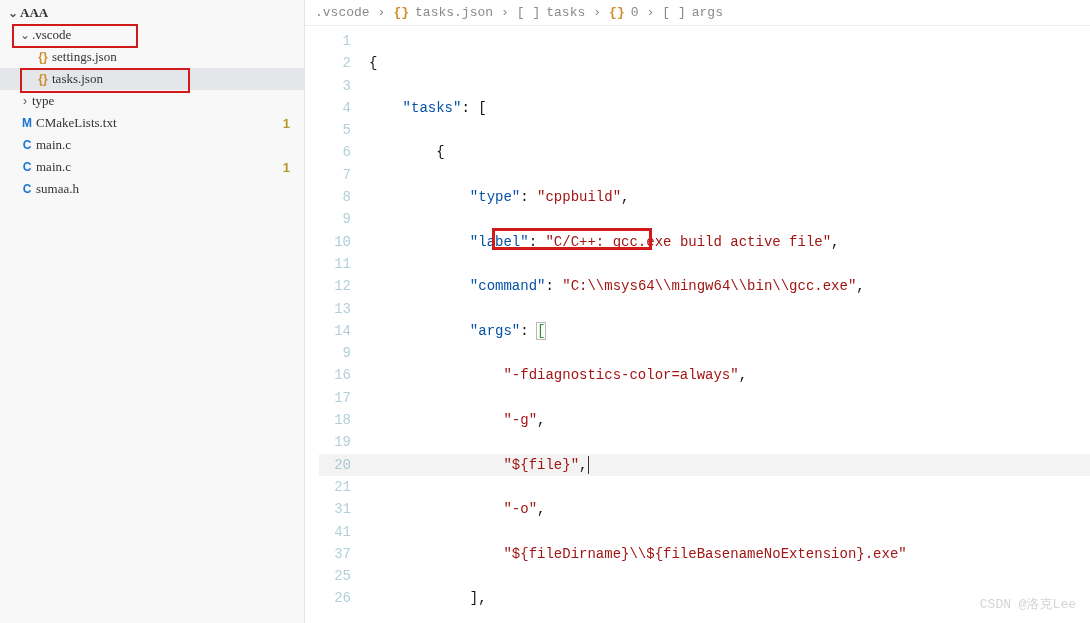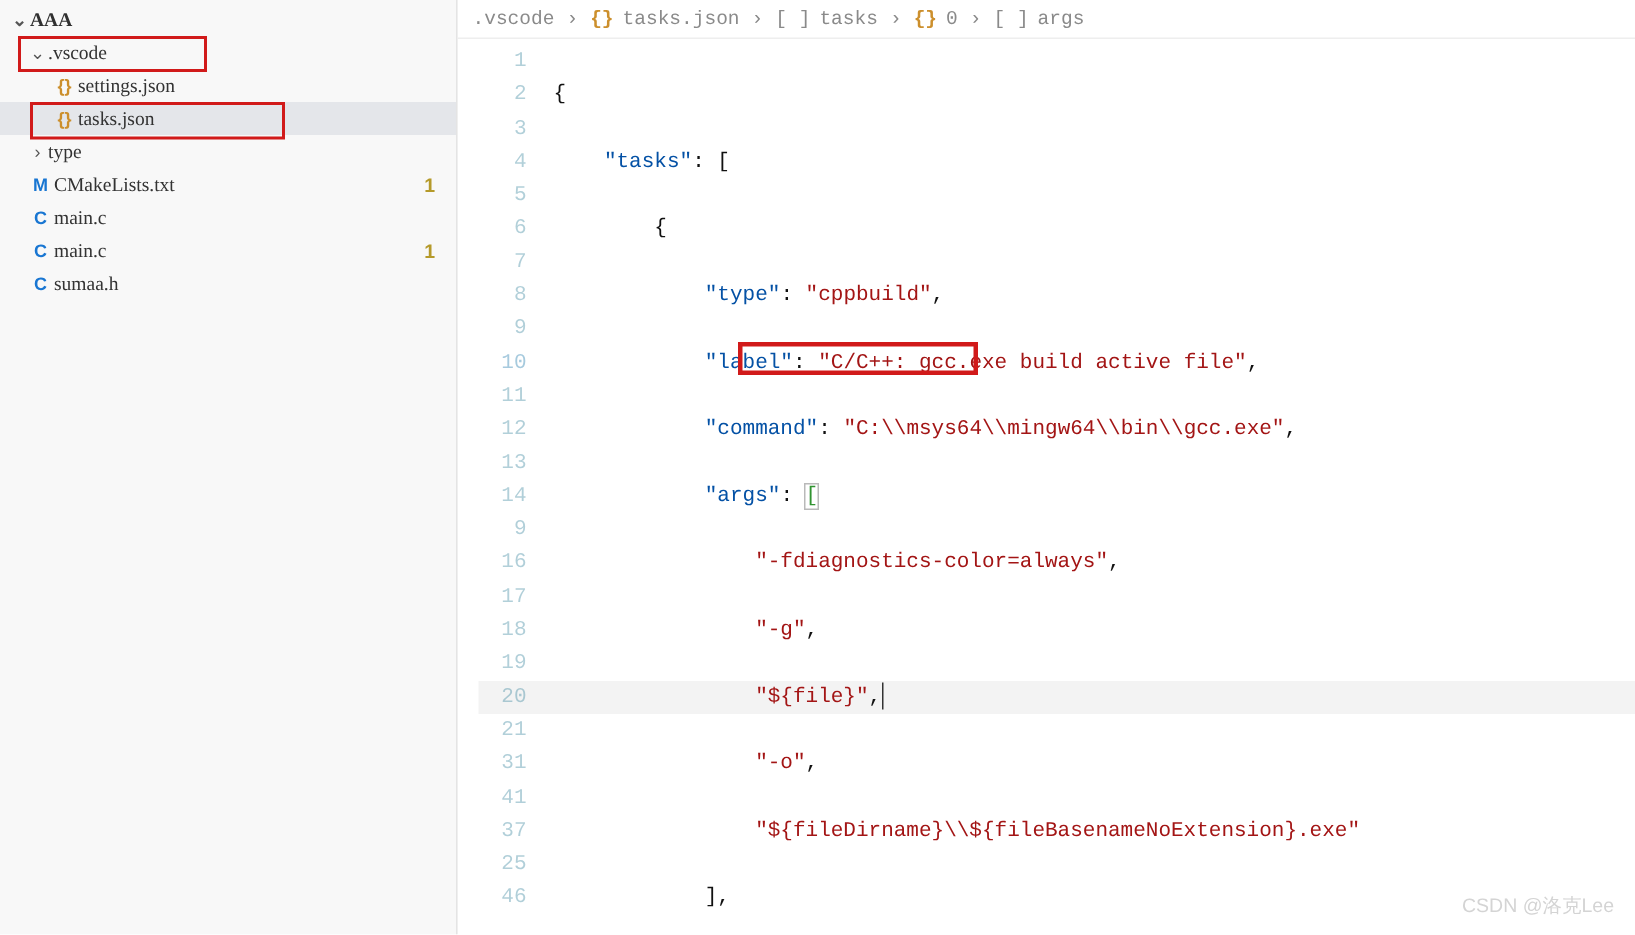--- a/index.html
+++ b/index.html
@@ -134,21 +134,21 @@
     height: 18px;
     vertical-align: middle;
     margin-left: 1px;
   }
 
   .watermark {
     position: absolute;
     right: 14px; bottom: 10px;
     color: #d4d4d4;
     font-size: 13px;
-    font-family: Liberation Sans, sans-serif;
+    font-family: Liberation Mono, monospace;
   }
 </style>
 </head>
 <body>
 
 <div class="sidebar">
   <div class="tree-row root">
     <span class="chev">⌄</span>
     <span class="lbl">AAA</span>
   </div>
@@ -233,21 +233,21 @@
       <div class="ln">16</div>
         <div class="ln">17</div>
         <div class="ln">18</div>
         <div class="ln">19</div>
       <div class="ln">20</div>
         <div class="ln">21</div>
         <div class="ln">31</div>
         <div class="ln">41</div>
       <div class="ln">37</div>
         <div class="ln">25</div>
-        <div class="ln">46</div>
+        <div class="ln">26</div>
     </div>
 
     <div class="code">
 <div class="row"><span class="tok-punc">{</span></div>
 <div class="row">    <span class="tok-key">"tasks"</span><span class="tok-punc">: [</span></div>
 <div class="row">        <span class="tok-punc">{</span></div>
 <div class="row">            <span class="tok-key">"type"</span><span class="tok-punc">: </span><span class="tok-str">"cppbuild"</span><span class="tok-punc">,</span></div>
 <div class="row">            <span class="tok-key">"label"</span><span class="tok-punc">: </span><span class="tok-str">"C/C++: gcc.exe build active file"</span><span class="tok-punc">,</span></div>
 <div class="row">            <span class="tok-key">"command"</span><span class="tok-punc">: </span><span class="tok-str">"C:\\msys64\\mingw64\\bin\\gcc.exe"</span><span class="tok-punc">,</span></div>
 <div class="row">            <span class="tok-key">"args"</span><span class="tok-punc">: </span><span class="tok-brk" style="outline:1px solid #b9b9b9">[</span></div>

